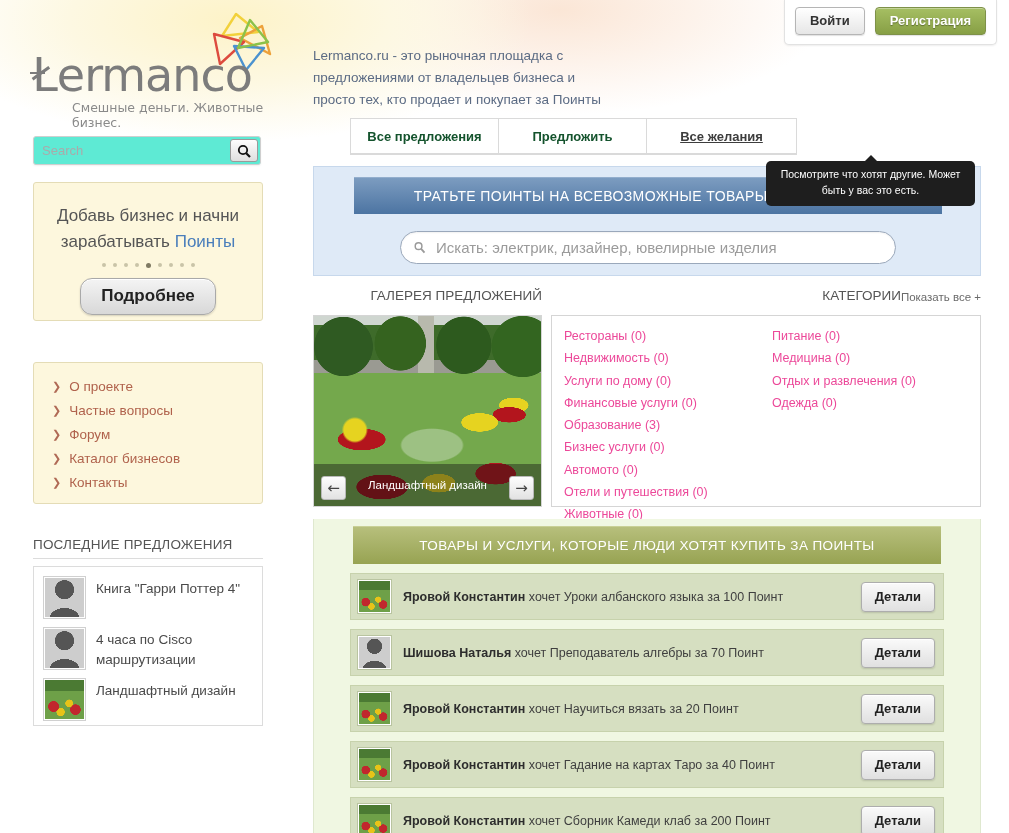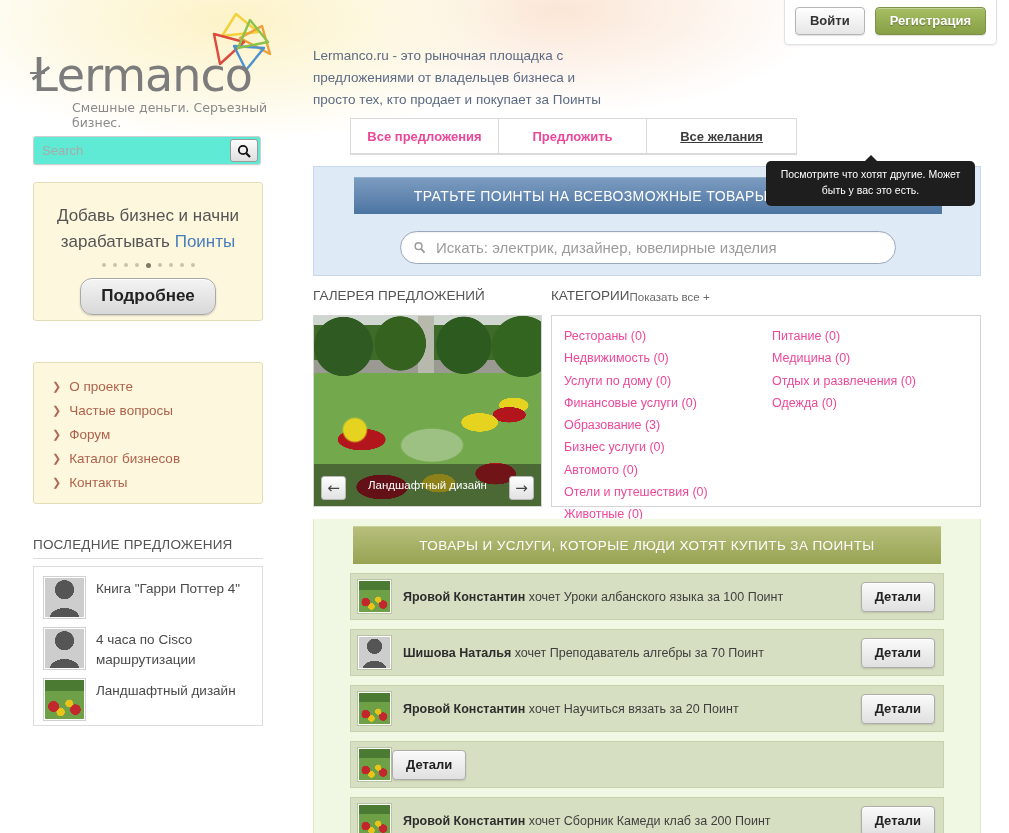--- a/index.html
+++ b/index.html
@@ -199,21 +199,21 @@
   
   .tabs {
     position: absolute; left: 350px; top: 118px;
     display: flex;
     border-bottom: 1px solid #dadada;
   }
   .tab {
     width: 148px; height: 36px;
     display: flex; align-items: center; justify-content: center;
     font: bold 13px "Liberation Sans", sans-serif;
-    color: #ec4899;
+    color: #14532d;
     background: #fff;
     border: 1px solid #dadada; border-right: none;
     cursor: pointer;
   }
   .tab:last-child { border-right: 1px solid #dadada; width: 151px; }
   .tab.active { color: #3d3d3d; text-decoration: underline; }
 
   
   .tooltip {
     position: absolute; left: 766px; top: 161px;
@@ -267,21 +267,21 @@
   }
   .hero-search input::placeholder { color: #9b9b9b; }
 
   
   .sec-head {
     position: absolute;
     font: 400 13.5px "Liberation Sans", sans-serif;
     color: #555;
     padding-bottom: 16px;
     border-bottom: 7px solid #f9a8d4;
-    display: flex; justify-content: flex-start; align-items: flex-end;
+    display: flex; justify-content: flex-end; align-items: flex-end;
   }
   .sec-head .show-all {
     font: 400 11.5px "Liberation Sans", sans-serif;
     color: #6a6a6a; cursor: pointer;
   }
   #gallery-head { left: 313px; top: 288px; width: 229px; }
   #cat-head     { left: 551px; top: 288px; width: 430px; }
 
   
   .gallery {
@@ -413,21 +413,21 @@
     <svg class="logo-star" viewBox="0 0 74 66">
       <g fill="none" stroke-width="2.4" stroke-linejoin="round">
         <polygon points="36,2 58,20 22,24" stroke="#f2d13b"></polygon>
         <polygon points="62,14 70,42 40,26" stroke="#eda13a"></polygon>
         <polygon points="14,22 44,30 20,52" stroke="#dd4b3e"></polygon>
         <polygon points="34,34 64,36 46,58" stroke="#4b92cf"></polygon>
         <polygon points="50,8 68,30 38,36" stroke="#8bc24a"></polygon>
       </g>
     </svg>
     <div class="logo-text"><span class="t-strike">Ł</span><span>ermanco</span></div>
-    <div class="logo-tag">Смешные деньги. Серъезный бизнес.</div>
+    <div class="logo-tag">Смешные деньги. Животные бизнес.</div>
   </div>
 
   <div class="side-search">
     <input type="text" placeholder="Search" style="">
     <div class="side-search-btn">
       <svg width="14" height="14" viewBox="0 0 14 14">
         <circle cx="6" cy="6" r="4.2" fill="none" stroke="#111" stroke-width="1.8"></circle>
         <line x1="9.2" y1="9.2" x2="13" y2="13" stroke="#111" stroke-width="2.2"></line>
       </svg>
     </div>
@@ -589,20 +589,21 @@
           <div class="garden-thumb"></div>
         </div>
       <div class="wish-text"><b>Яровой Константин</b><span> хочет Научиться вязать за 20 Поинт</span></div>
       <button class="btn-details">Детали</button>
     </div>
 
     <div class="wish-row">
       <div class="wish-av">
           <div class="garden-thumb"></div>
         </div>
+      <div class="wish-text"><b>Яровой Константин</b><span> хочет Гадание на картах Таро за 40 Поинт</span></div>
       <button class="btn-details">Детали</button>
     </div>
 
     <div class="wish-row">
       <div class="wish-av">
           <div class="garden-thumb"></div>
         </div>
       <div class="wish-text"><b>Яровой Константин</b><span> хочет Сборник Камеди клаб за 200 Поинт</span></div>
       <button class="btn-details">Детали</button>
     </div>

